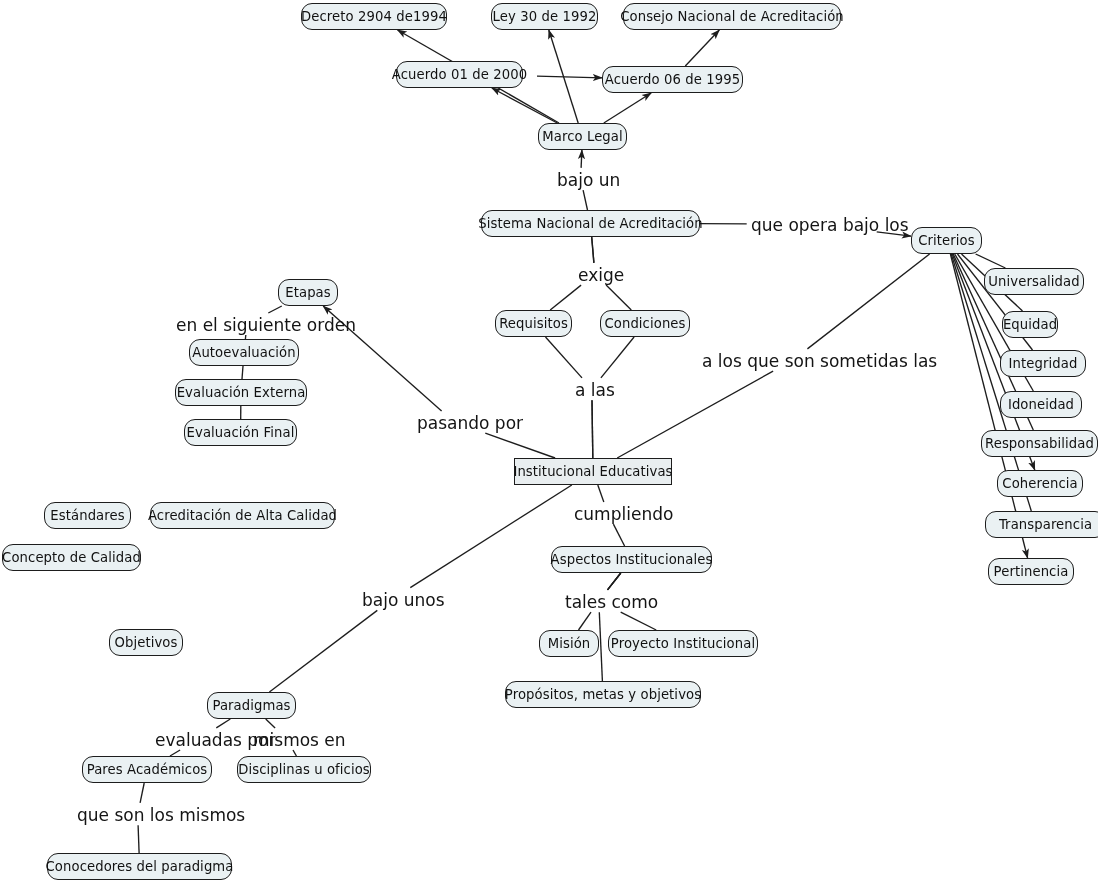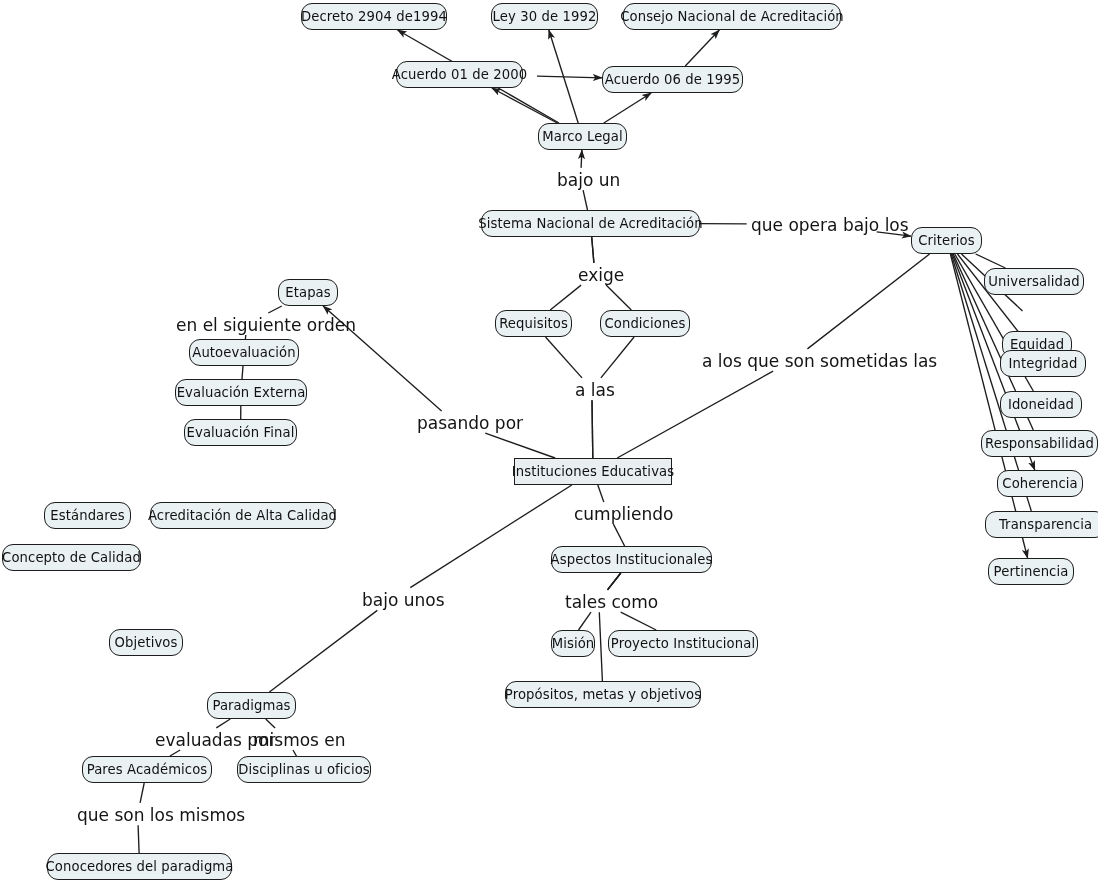--- a/index.html
+++ b/index.html
@@ -126,36 +126,36 @@
       <div class="node" style="left: 623px; top: 3px; width: 218px;">Consejo Nacional de Acreditación</div>
       <div class="node" style="left: 396px; top: 61px; width: 127px;">Acuerdo 01 de 2000</div>
       <div class="node" style="left: 602px; top: 66px; width: 141px;">Acuerdo 06 de 1995</div>
       <div class="node" style="left: 538px; top: 123px; width: 89px;">Marco Legal</div>
       <div class="node" style="left: 481px; top: 210px; width: 219px;">Sistema Nacional de Acreditación</div>
       <div class="node" style="left: 911px; top: 227px; width: 71px;">Criterios</div>
       <div class="node" style="left: 278px; top: 279px; width: 60px;">Etapas</div>
       <div class="node" style="left: 984px; top: 268px; width: 100px;">Universalidad</div>
       <div class="node" style="left: 495px; top: 310px; width: 77px;">Requisitos</div>
       <div class="node" style="left: 600px; top: 310px; width: 90px;">Condiciones</div>
-      <div class="node" style="left: 1002px; top: 311px; width: 70px; margin-top: 20px;">Equidad</div>
+      <div class="node" style="left: 1002px; top: 311px; width: 56px;">Equidad</div>
       <div class="node" style="left: 189px; top: 339px; width: 110px;">Autoevaluación</div>
       <div class="node" style="left: 1000px; top: 350px; width: 86px;">Integridad</div>
       <div class="node" style="left: 175px; top: 379px; width: 132px;">Evaluación Externa</div>
       <div class="node" style="left: 1000px; top: 391px; width: 82px;">Idoneidad</div>
       <div class="node" style="left: 184px; top: 419px; width: 113px;">Evaluación Final</div>
       <div class="node" style="left: 981px; top: 430px; width: 117px;">Responsabilidad</div>
-      <div class="node selected" style="left: 514px; top: 458px; width: 158px;">Instituciones Educativas</div>
+      <div class="node selected" style="left: 514px; top: 458px; width: 158px;">Institucional Educativas</div>
       <div class="node" style="left: 997px; top: 470px; width: 86px;">Coherencia</div>
       <div class="node" style="left: 44px; top: 502px; width: 87px;">Estándares</div>
       <div class="node" style="left: 150px; top: 502px; width: 185px;">Acreditación de Alta Calidad</div>
       <div class="node" style="left: 985px; top: 511px; width: 121px;">Transparencia</div>
       <div class="node" style="left: 2px; top: 544px; width: 139px;">Concepto de Calidad</div>
       <div class="node" style="left: 551px; top: 546px; width: 161px;">Aspectos Institucionales</div>
       <div class="node" style="left: 988px; top: 558px; width: 86px;">Pertinencia</div>
-      <div class="node" style="left: 551px; top: 630px; width: 44px;">Misión</div>
+      <div class="node" style="left: 539px; top: 630px; width: 60px;">Misión</div>
       <div class="node" style="left: 608px; top: 630px; width: 150px;">Proyecto Institucional</div>
       <div class="node" style="left: 109px; top: 629px; width: 74px;">Objetivos</div>
       <div class="node" style="left: 505px; top: 681px; width: 196px;">Propósitos, metas y objetivos</div>
       <div class="node" style="left: 207px; top: 692px; width: 89px;">Paradigmas</div>
       <div class="node" style="left: 82px; top: 756px; width: 130px;">Pares Académicos</div>
       <div class="node" style="left: 237px; top: 756px; width: 134px;">Disciplinas u oficios</div>
       <div class="node" style="left: 47px; top: 853px; width: 185px;">Conocedores del paradigma</div>
     </div>
   <div id="labels-layer">
       <div class="linklabel" style="left: 557px; top: 172px;">bajo un</div>

